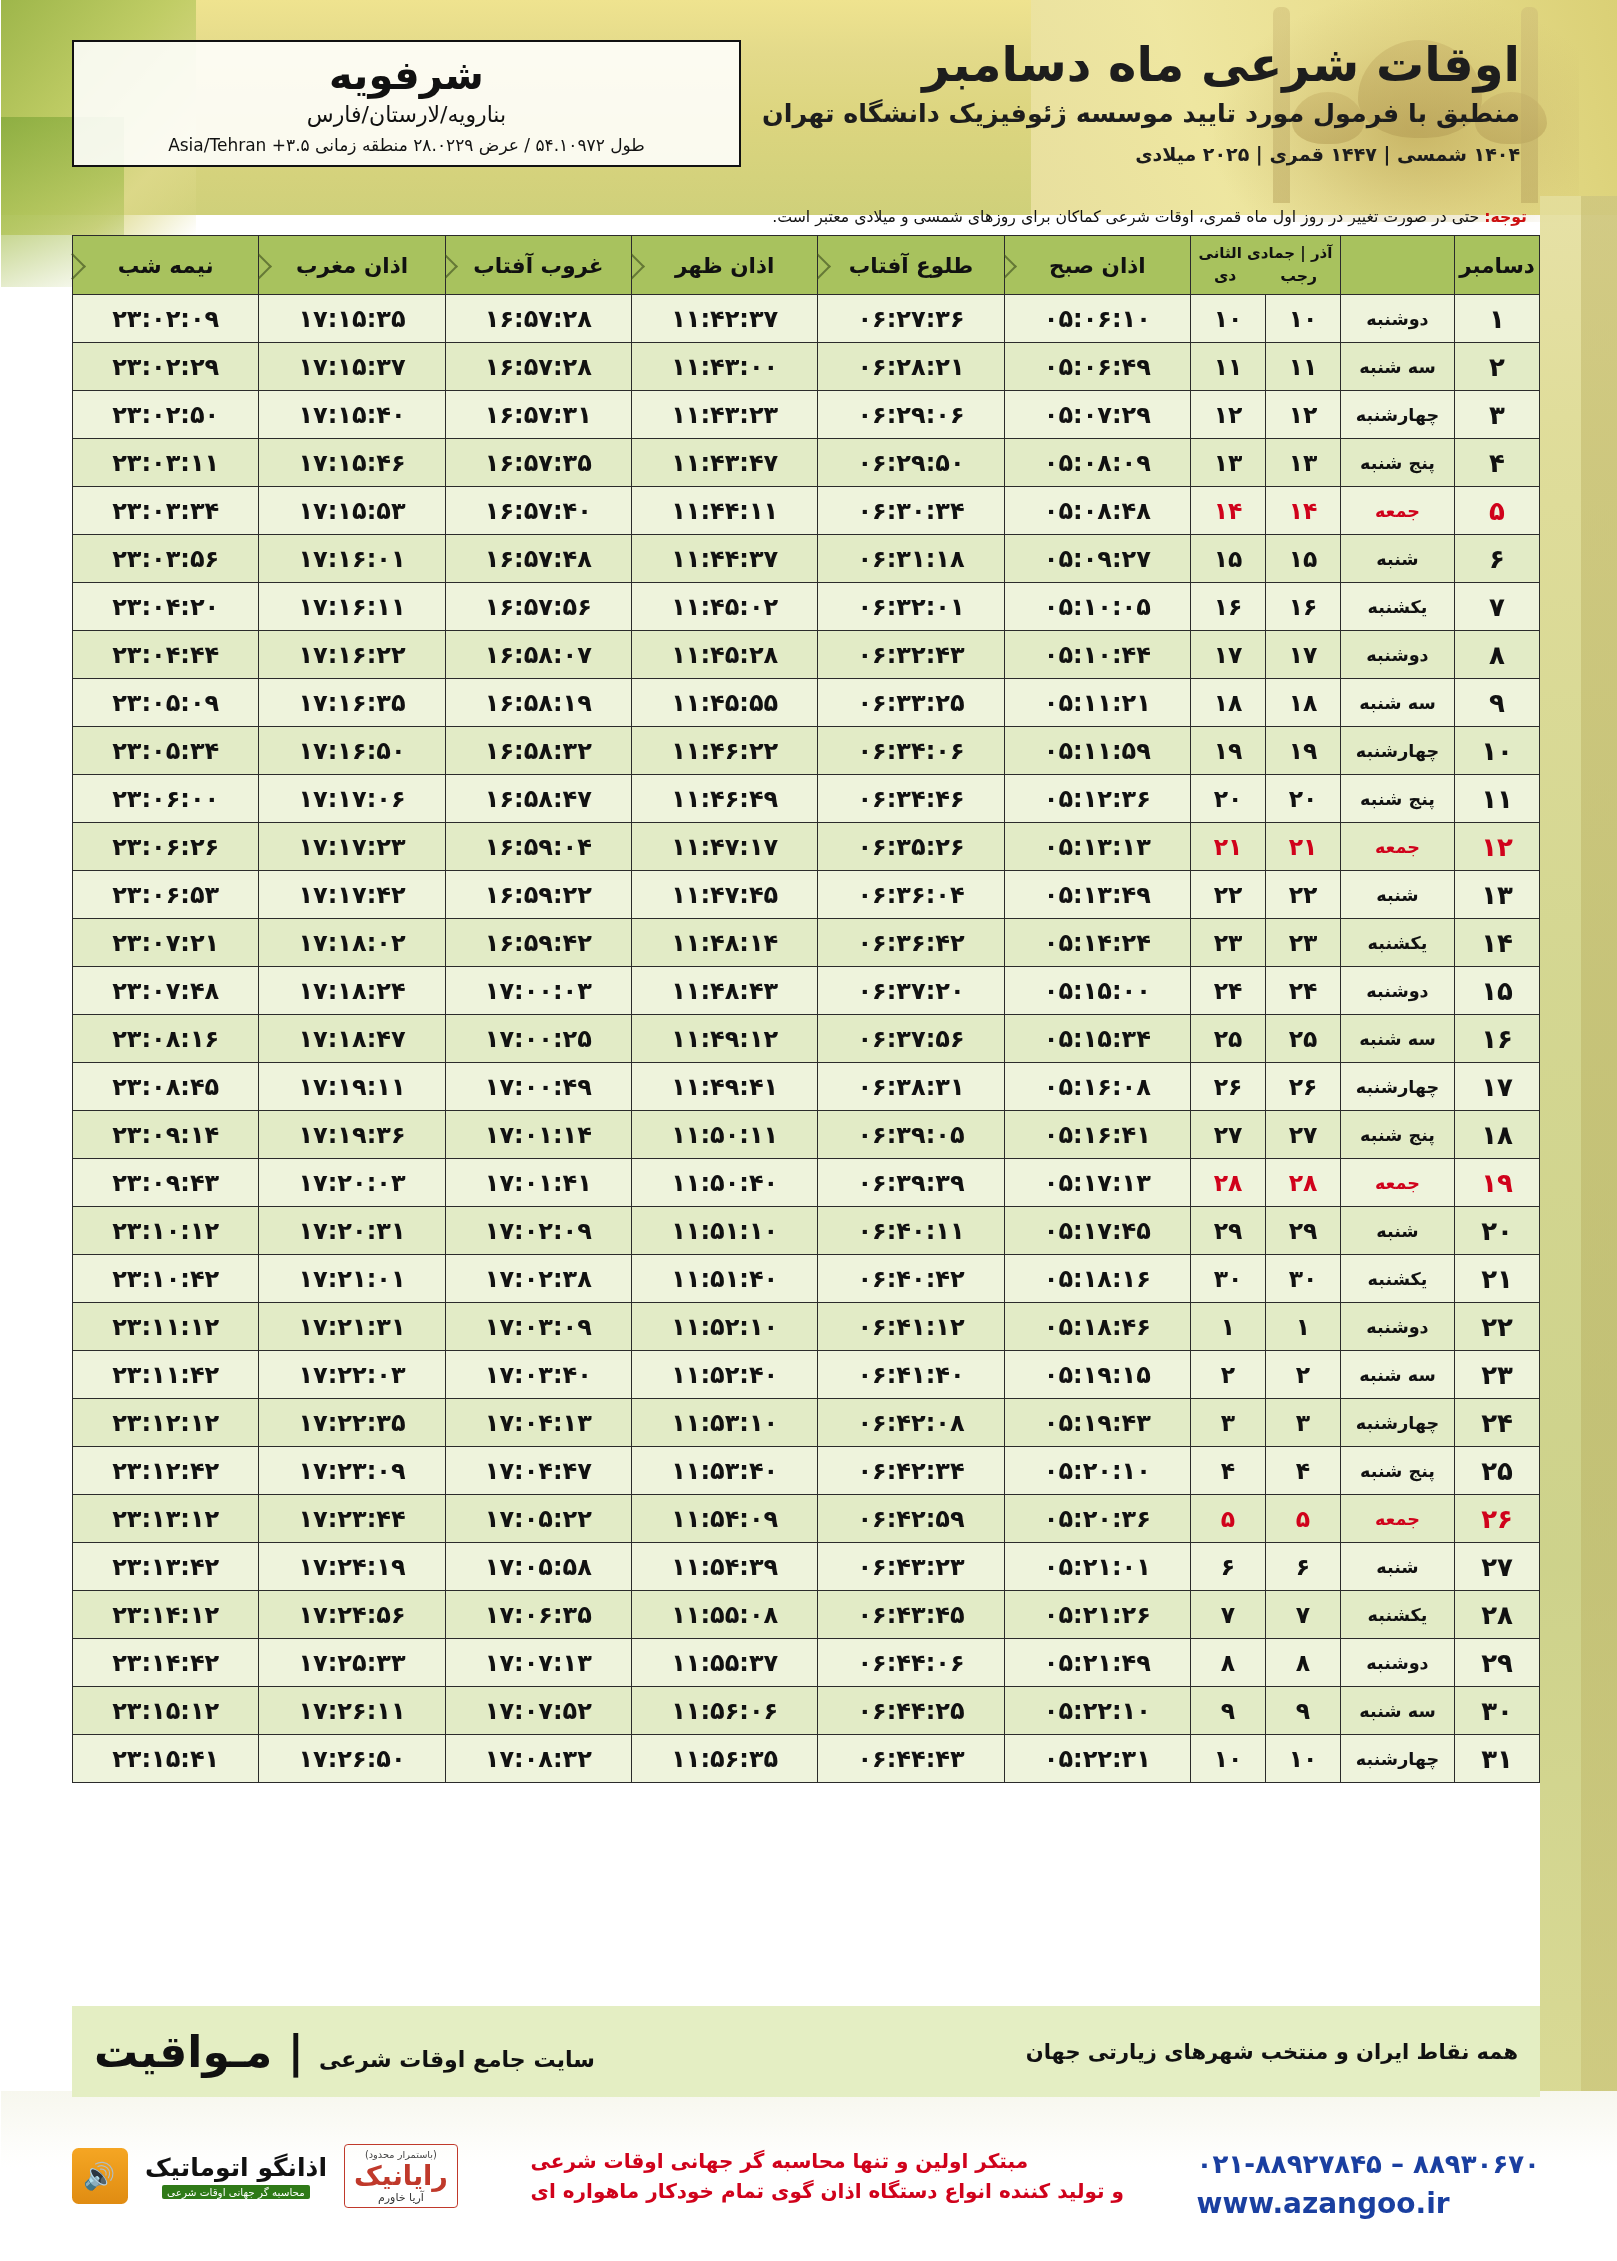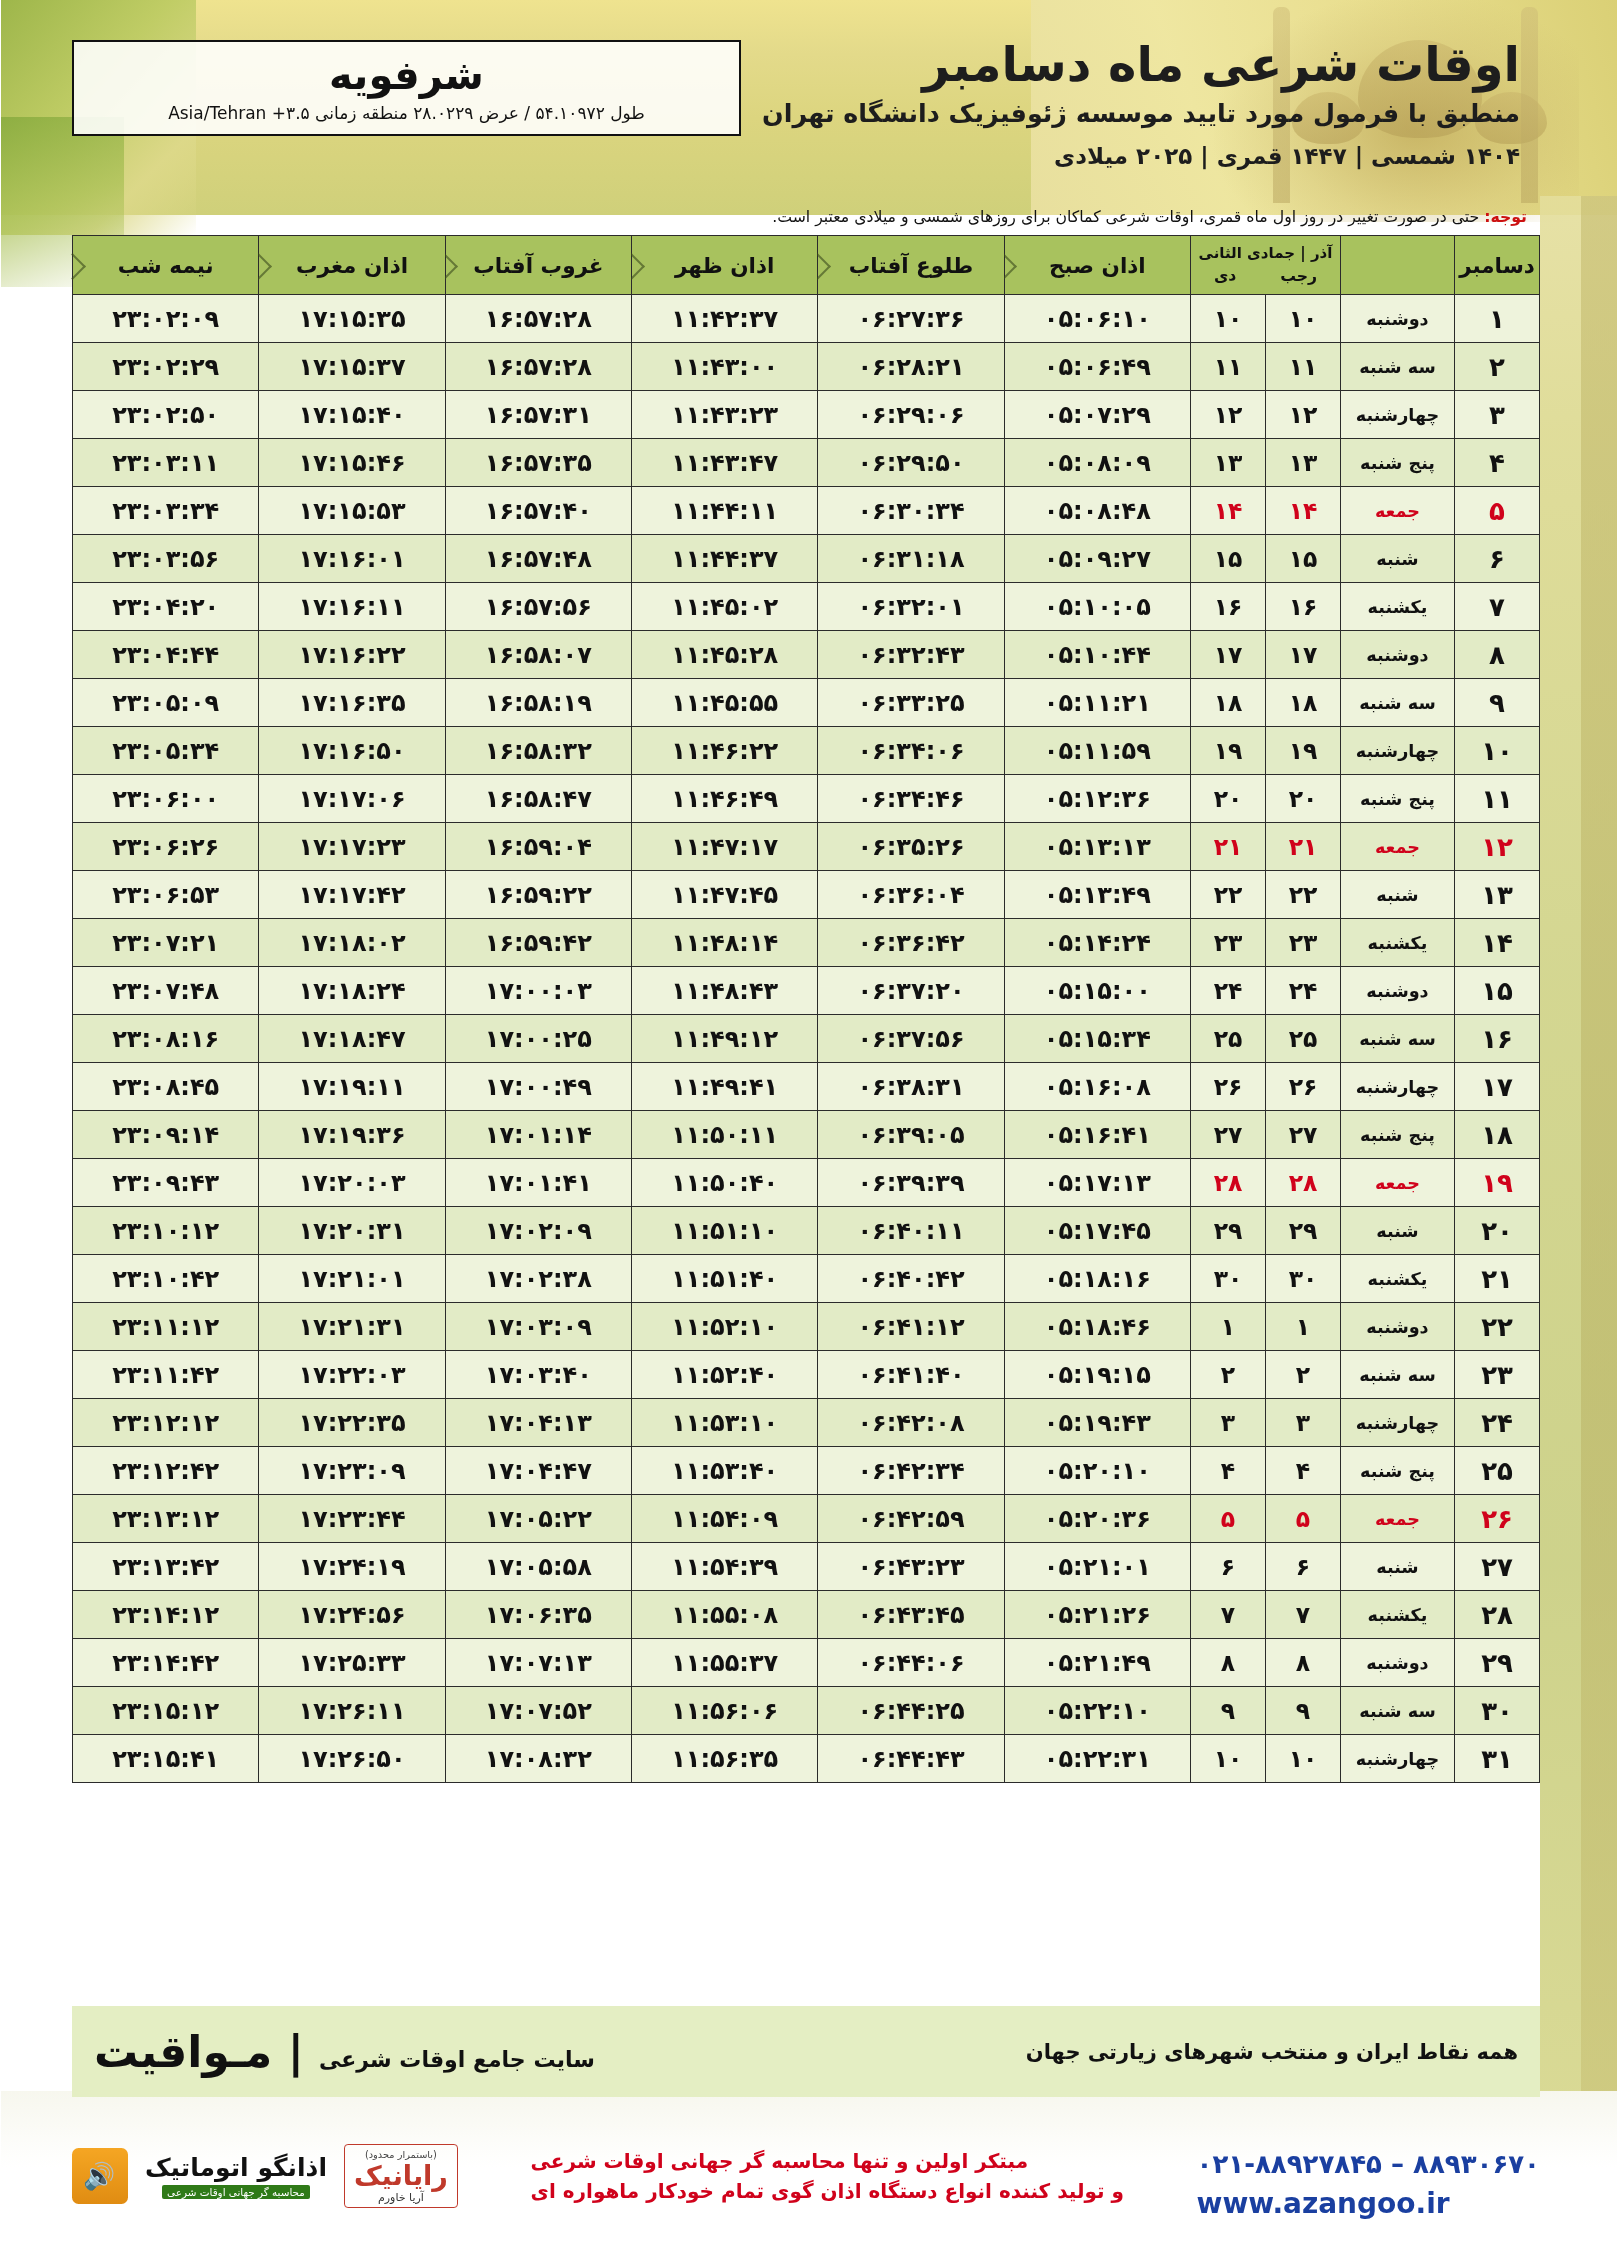--- a/index.html
+++ b/index.html
@@ -63,21 +63,21 @@
     z-index:5;
   }
   .hdr h1{
     margin:0;font-size:48px;font-weight:bold;color:#1d1d1d;letter-spacing:-0.7px;
     line-height:1.05;
   }
   .hdr h2{
     margin:9px 0 8px 0;font-size:25.4px;font-weight:bold;color:#1d1d1d;
   }
   .hdr h3{
-    margin:15px 0 0 0;font-size:23px;font-weight:bold;color:#1d1d1d;
+    margin:15px 0 0 0;font-size:19px;font-weight:bold;color:#1d1d1d;
   }
   
   .citybox{
     position:absolute;left:72px;top:40px;width:652px;
     border:2px solid #111;background:rgba(255,255,255,.88);
     padding:11.7px 6.5px 10.4px 6.5px;text-align:center;z-index:6;
   }
   .citybox .c1{font-size:40px;font-weight:bold;color:#111;line-height:1.05;}
   .citybox .c2{font-size:22px;color:#111;margin-top:6.5px;}
   .citybox .c3{font-size:17px;color:#111;margin-top:7.8px;direction:rtl;}
@@ -182,20 +182,21 @@
   <div class="minaret" style="left:307px;top:13px;height:196px;"></div>
 </div>
 <div class="bg-left-green"></div>
 <div class="bg-left-green2"></div>
 <div class="bg-right-strip"></div>
 <div class="bg-right-strip2"></div>
 <div class="bg-bottom"></div>
 
 <div class="citybox">
   <div class="c1">شرفویه</div>
+  <div class="c2">بنارویه/لارستان/فارس</div>
   <div class="c3">طول ۵۴.۱۰۹۷۲ / عرض ۲۸.۰۲۲۹ منطقه زمانی ۳.۵+ Asia/Tehran</div>
 </div>
 
 <div class="hdr">
   <h1>اوقات شرعی ماه دسامبر</h1>
   <h2>منطبق با فرمول مورد تایید موسسه ژئوفیزیک دانشگاه تهران</h2>
   <h3>۱۴۰۴ شمسی | ۱۴۴۷ قمری | ۲۰۲۵ میلادی</h3>
 </div>
 
 <div class="note">

